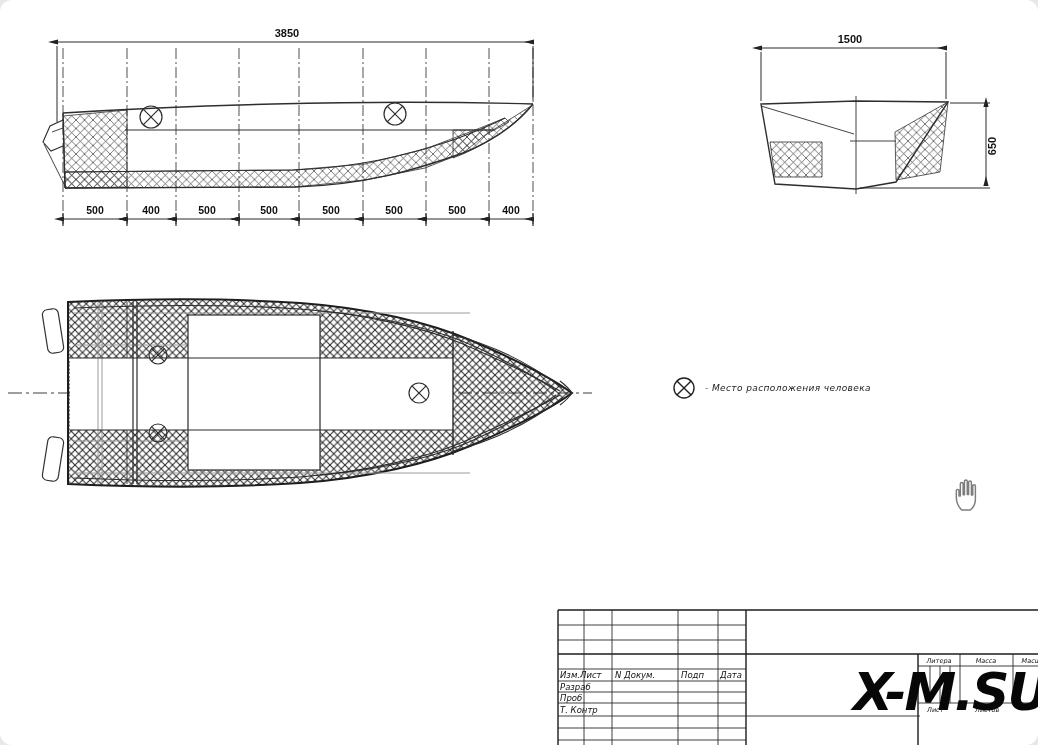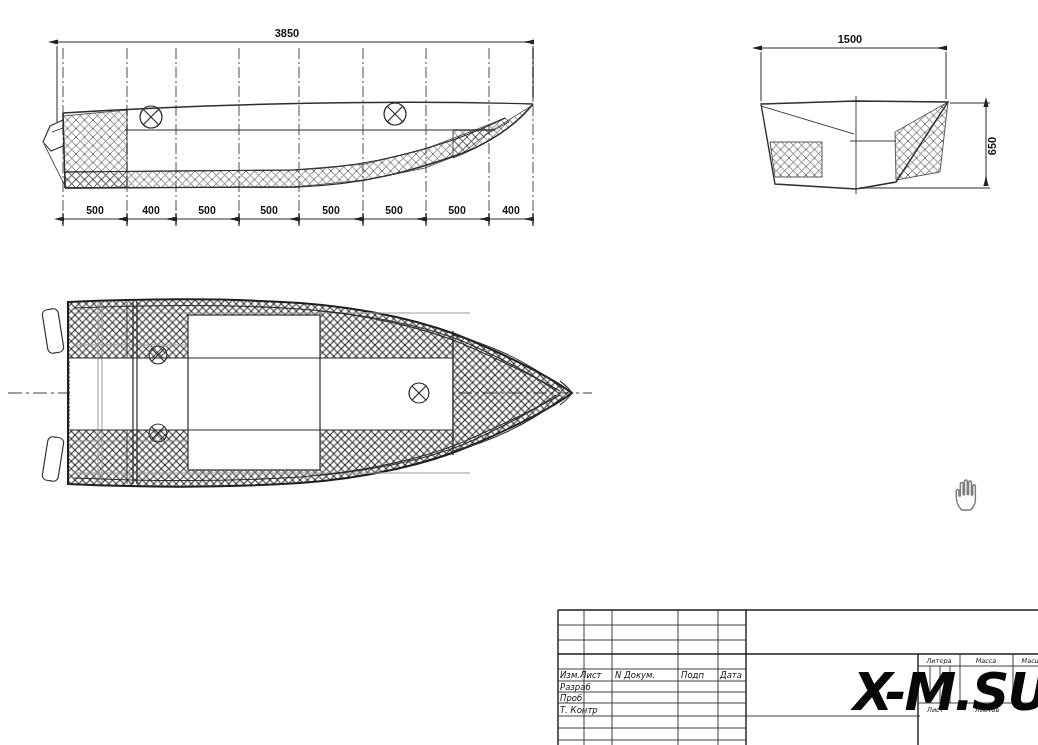--- a/index.html
+++ b/index.html
@@ -1,17 +1,17 @@
 <!DOCTYPE html>
 <html><head>
 <meta charset="utf-8">
 <style>
   html,body{margin:0;padding:0;background:#e8e8e8;}
   #stage{position:relative;width:1038px;height:745px;background:#ffffff;overflow:hidden;
-         font-family:"Liberation Sans", sans-serif;}
+         font-family:"Liberation Sans", sans-serif;border-radius:12px;}
   svg{position:absolute;display:block;}
   svg text{fill:#111;}
   .dim  {font:700 11px "Liberation Sans", sans-serif;}
   .dimS {font:700 10.5px "Liberation Sans", sans-serif;}
   .gost {font:italic 8.5px "DejaVu Sans", sans-serif;}
   .gostS{font:italic 6.5px "DejaVu Sans", sans-serif;}
   #legend{position:absolute;left:672px;top:376px;width:320px;}
   .leg-row{display:flex;align-items:center;margin-bottom:11px;}
   .leg-row svg{position:static;}
   .leg-label{margin-left:9px;font:italic 9px "DejaVu Sans", sans-serif;color:#222;
@@ -204,20 +204,28 @@
       <circle cx="158" cy="148" r="9"></circle>
       <line x1="151.6" y1="141.6" x2="164.4" y2="154.4"></line>
         <line x1="151.6" y1="154.4" x2="164.4" y2="141.6"></line>
       <circle cx="419" cy="108" r="10"></circle>
       <line x1="411.9" y1="100.9" x2="426.1" y2="115.1"></line>
         <line x1="411.9" y1="115.1" x2="426.1" y2="100.9"></line>
     </g>
   </svg>
 
   <div id="legend">
+    <div class="leg-row">
+      <svg width="24" height="24" viewBox="0 0 24 24">
+        <circle cx="12" cy="12" r="10" fill="none" stroke="#222" stroke-width="1.4"></circle>
+        <line x1="4.9" y1="4.9" x2="19.1" y2="19.1" stroke="#222" stroke-width="1.4"></line>
+        <line x1="4.9" y1="19.1" x2="19.1" y2="4.9" stroke="#222" stroke-width="1.4"></line>
+      </svg>
+      <span class="leg-label">- Место расположения человека</span>
+    </div>
   </div>
 
   <svg style="left:555px;top:598px;z-index:2" width="483" height="147" viewBox="0 0 483 147">
     <g stroke="#1c1c1c" stroke-width="1.4" fill="none">
       <line x1="3" y1="12" x2="483" y2="12"></line>
       <line x1="3" y1="56" x2="483" y2="56"></line>
       <line x1="3" y1="12" x2="3" y2="147"></line>
       <line x1="191" y1="12" x2="191" y2="147"></line>
       <line x1="363" y1="56" x2="363" y2="147"></line>
     </g>

